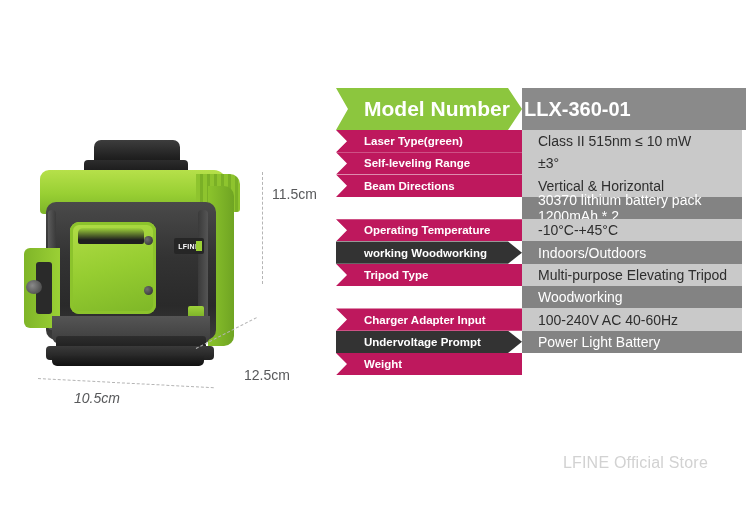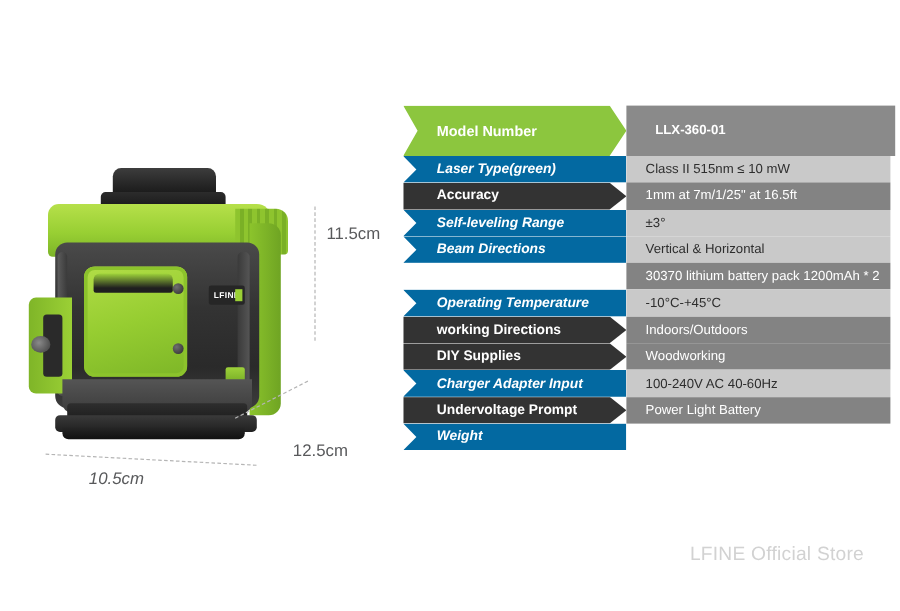--- a/index.html
+++ b/index.html
@@ -147,59 +147,58 @@
   
   #spec-table { position: absolute; left: 336px; top: 88px; width: 410px; }
 
   .spec-header { position: relative; height: 42px; display: flex; }
   .header-label {
     position: relative; width: 186px; height: 42px;
     background: #8cc63e;
     clip-path: polygon(0 0, 172px 0, 186px 50%, 172px 100%, 0 100%, 12px 50%);
     display: flex; align-items: center;
     padding-left: 28px;
-    color: #ffffff; font-size: 12px; font-weight: bold;
+    color: #ffffff; font-size: 21px; font-weight: bold;
   }
   .header-value {
     position: absolute; left: 186px; top: 0; right: 0; height: 42px;
     background: #8a8a8a;
-    display: flex; align-items: center; padding-left: 24px;
-    color: #ffffff; font-size: 11px; font-weight: bold;
+    display: flex; align-items: center; padding-left: 2px;
+    color: #ffffff; font-size: 20px; font-weight: bold;
   }
   .header-label { z-index: 2; }
 
   .spec-row { position: relative; height: 22.3px; }
   .row-label {
     position: absolute; left: 0; top: 0; width: 186px; height: 100%;
     display: flex; align-items: center; padding-left: 28px;
     color: #ffffff; font-size: 11.5px; font-weight: bold;
   }
   .row-value {
     position: absolute; left: 186px; top: 0; right: 4px; height: 100%;
     display: flex; align-items: center; padding-left: 16px;
-    font-size: 11px;
+    font-size: 14px;
   }
   
   .spec-row.light .row-label {
-    background: #0369a1;
+    background: #be185d;
     clip-path: polygon(0 0, 186px 0, 186px 100%, 0 100%, 11px 50%);
-    font-style: italic;
   }
   .spec-row.light .row-value { background: #c9c9c9; color: #2e2e2e; }
   
   .spec-row.dark .row-label {
     background: #333333;
     clip-path: polygon(0 0, 172px 0, 186px 50%, 172px 100%, 0 100%, 0 100%);
     z-index: 2;
   }
   .spec-row.dark .row-value { background: #838383; color: #ffffff; }
 
   
   #watermark {
-    position: absolute; right: 30px; top: 454px;
+    position: absolute; right: 42px; top: 454px;
     color: #d2d2d2; font-size: 16px; letter-spacing: .2px;
   }
 </style>
 </head>
 <body>
 
 <div id="page">
 
   <div id="product-area">
     <div class="laser">
@@ -242,45 +241,44 @@
   <div id="spec-table">
     <div class="spec-header">
       <div class="header-value">LLX-360-01</div>
       <div class="header-label">Model Number</div>
     </div>
     <div id="spec-rows">
         <div class="spec-row light">
           <div class="row-label">Laser Type(green)</div>
           <div class="row-value">Class II 515nm ≤ 10 mW</div>
         </div>
-        <div class="spec-row dark">
-          <div class="row-label">Accuracy</div>
-          <div class="row-value">1mm at 7m/1/25" at 16.5ft</div>
-        </div>
         <div class="spec-row light">
           <div class="row-label">Self-leveling Range</div>
           <div class="row-value">±3°</div>
         </div>
         <div class="spec-row light">
           <div class="row-label">Beam Directions</div>
           <div class="row-value">Vertical &amp; Horizontal</div>
         </div>
         <div class="spec-row dark">
           <div class="row-value">30370 lithium battery pack 1200mAh * 2</div>
         </div>
         <div class="spec-row light">
           <div class="row-label">Operating Temperature</div>
           <div class="row-value">-10°C-+45°C</div>
         </div>
         <div class="spec-row dark">
-          <div class="row-label">working Directions</div>
+          <div class="row-label">working Woodworking</div>
           <div class="row-value">Indoors/Outdoors</div>
         </div>
-        <div class="spec-row dark">
-          <div class="row-label">DIY Supplies</div>
+        <div class="spec-row light">
+          <div class="row-label">Tripod Type</div>
+          <div class="row-value">Multi-purpose Elevating Tripod</div>
+        </div>
+        <div class="spec-row dark">
           <div class="row-value">Woodworking</div>
         </div>
         <div class="spec-row light">
           <div class="row-label">Charger Adapter Input</div>
           <div class="row-value">100-240V AC 40-60Hz</div>
         </div>
         <div class="spec-row dark">
           <div class="row-label">Undervoltage Prompt</div>
           <div class="row-value">Power Light Battery</div>
         </div>

